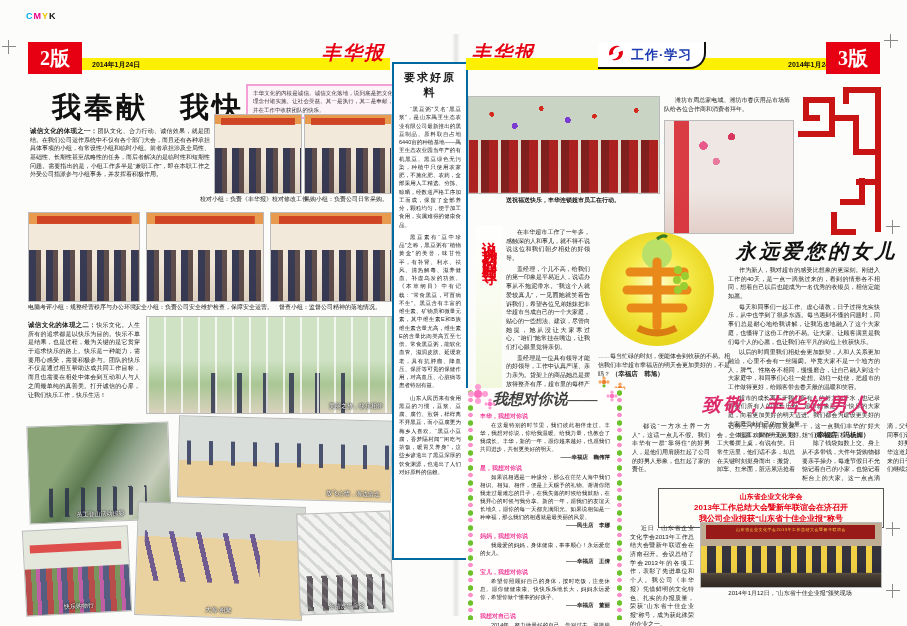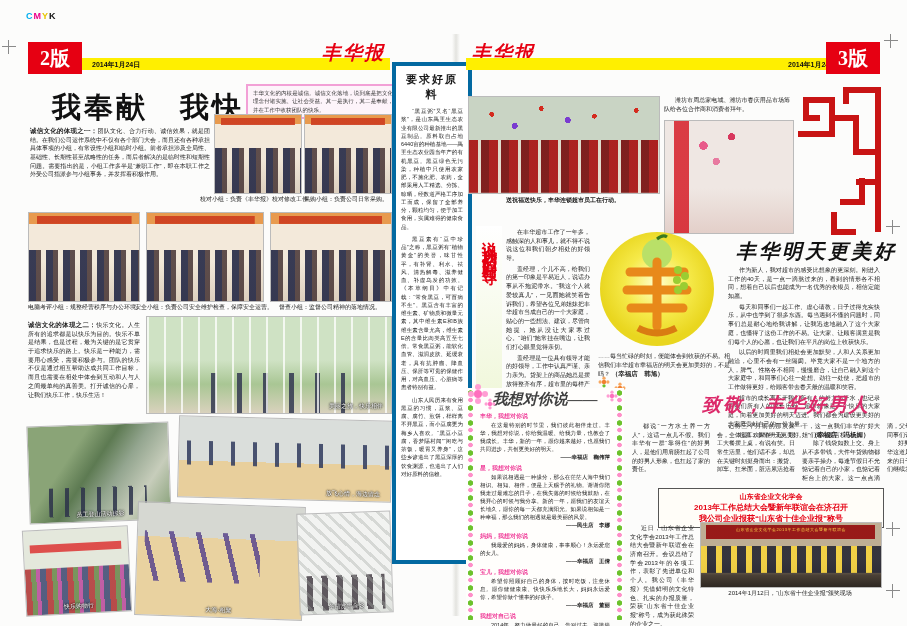--- a/index.html
+++ b/index.html
@@ -74,21 +74,21 @@
   .ph-snow{background:
       repeating-linear-gradient(45deg,rgba(160,165,160,.35) 0 3px,transparent 3px 9px),
       repeating-linear-gradient(90deg,rgba(60,52,60,.8) 0 6px,transparent 6px 15px) 50% 95%/85% 35% no-repeat,
       linear-gradient(180deg,#f2f3f1 0 60%,#dfe2de 100%);}
   .ph-stage{background:
       linear-gradient(rgba(150,18,18,.95),rgba(150,18,18,.95)) 50% 5%/94% 22% no-repeat,
       repeating-linear-gradient(90deg,rgba(244,210,66,.95) 0 6px,rgba(42,42,54,.92) 6px 15px) 0 62%/100% 42% no-repeat,
       linear-gradient(180deg,#bfae94 0 55%,#4a4036 82%,#2e2822 100%);}
   .stagebanner{position:absolute;left:4%;right:4%;top:6%;text-align:center;color:#ffd24a;font-size:4px;letter-spacing:.5px;}
   
-  .ingbox{position:absolute;border:4px solid #0369a1;background:#fff;padding:6px 5px;}
+  .ingbox{position:absolute;border:2px solid #0369a1;background:#fff;padding:6px 5px;}
   .ingtitle{font-size:11px;font-weight:900;text-align:center;letter-spacing:2px;margin-bottom:5px;}
   .ingbox p{font-size:5.5px;line-height:1.5;text-align:justify;margin:0 0 4px 0;text-indent:11px;color:#222;}
   
   .vstrip{position:absolute;background:linear-gradient(180deg,#ffffff,#f0f7da);}
   .vtitle{writing-mode:vertical-rl;text-orientation:upright;color:#e60012;font-weight:900;
           font-size:15px;line-height:1;letter-spacing:4px;font-family:"Liberation Serif","DejaVu Serif",serif;}
   .sig{display:block;text-align:right;font-weight:bold;}
   .scripttitle{position:absolute;font-family:"Liberation Serif","DejaVu Serif",serif;font-style:italic;
                font-weight:900;color:#111;}
   .tributetitle{position:absolute;font-family:"Liberation Serif","DejaVu Serif",serif;font-style:italic;
@@ -174,20 +174,29 @@
 
   <div class="ingbox" style="left:392px;top:62px;width:62px;height:482px;">
     <div class="ingtitle">要求好原料</div>
     <p>“黑豆粥”又名“黑豆浆”，是山东禹王生态农业有限公司最新推出的黑豆制品。原料取自占地6440亩的种植基地——禹王生态农业园当年产的有机黑豆。黑豆绿色无污染，种植中只使用农家肥，不施化肥、农药，全部采用人工精选、分拣、晾晒，经数道严格工序加工而成，保留了全部养分，颗粒均匀，便于加工食用，实属难得的健康食品。</p>
     <p>黑豆素有“豆中珍品”之称，黑豆粥有“植物黄金”的美誉，味甘性平，有补肾、利水、祛风、清热解毒、滋养健血、补虚乌发的功效。《本草纲目》中有记载：“常食黑豆，可百病不生”。黑豆含有丰富的维生素、矿物质和微量元素，其中维生素E和B族维生素含量尤高，维生素E的含量比肉类高五至七倍。常食黑豆粥，能软化血管、滋润皮肤、延缓衰老，具有抗肿瘤、降血压、保肝等可贵的保健作用，对高血压、心脏病等患者特别有益。</p>
     <p>山东人民历来有食用黑豆的习惯，豆浆、豆腐、腐竹、煎饼，样样离不开黑豆，而小豆腐更为梅乡人喜欢。“黑豆小豆腐，香梦隔村闻”“闲吃与茶饭，暖胃又养身”，这些乡谚道出了黑豆深厚的饮食渊源，也道出了人们对好原料的信赖。</p>
   </div>
 
   <div class="masthead" style="left:472px;top:40px;">丰华报</div>
   <div class="ybar" style="left:466px;top:58px;width:386px;"></div>
+  <div class="htab" style="left:598px;top:42px;">
+    <span>
+      <svg width="20" height="20" viewBox="0 0 24 24">
+          <path d="M4 15 C2 7 10 1 17 4 C11 5 7 9 9 13 Z" fill="#e60012"></path>
+          <path d="M20 9 C22 17 14 23 7 20 C13 19 17 15 15 11 Z" fill="#e60012"></path>
+        </svg>
+    </span>
+    <span class="hsection">工作·学习</span>
+  </div>
   <div class="hdate" style="left:788px;top:60px;">2014年1月24日</div>
   <div class="pgnum" style="left:826px;top:42px;width:54px;height:32px;">
       <span>3版</span>
     </div>
 
   <div class="photo ph-festive" style="left:468px;top:96px;width:190px;height:96px;"></div>
   <div class="pcap" style="left:468px;top:196px;width:190px;font-weight:bold;">送祝福送快乐，丰华连锁超市员工在行动。</div>
 
   <div class="story" style="left:664px;top:96px;width:126px;text-indent:11px;">潍坊市周总家电城、潍坊市春庆用品市场筹队给各位合作商和消费者拜年。</div>
   <div class="photo ph-market" style="left:664px;top:120px;width:128px;height:112px;"></div>
@@ -236,21 +245,21 @@
       <g fill="#9acd32">
         <circle cx="80" cy="40" r="4"></circle>
           <circle cx="87" cy="46" r="4"></circle>
           <circle cx="79" cy="50" r="4"></circle>
         <circle cx="86" cy="56" r="4"></circle>
           <circle cx="80" cy="60" r="4"></circle>
       </g>
       <path d="M40 98 Q59 108 78 98" stroke="#d97c12" stroke-width="7" fill="none"></path>
     </svg>
   </div>
-  <div class="scripttitle" style="left:736px;top:238px;font-size:20px;letter-spacing:3px;">丰华明天更美好</div>
+  <div class="scripttitle" style="left:736px;top:238px;font-size:20px;letter-spacing:3px;">永远爱您的女儿</div>
   <div class="story" style="left:728px;top:266px;width:152px;">
     <p style="margin:0 0 2px 0;text-indent:11px;">作为新人，我对超市的感受比想象的更深刻。刚进入工作的40天，是一点一滴熬过来的，看到的情形各不相同，想着自己以后也能成为一名优秀的收银员，相信定能如愿。</p>
     <p style="margin:0 0 2px 0;text-indent:11px;">每天和同事们一起工作、虚心请教，日子过得充实快乐，从中也学到了很多东西。每当遇到不懂的问题时，同事们总是耐心地给我讲解，让我迅速地融入了这个大家庭，也懂得了这份工作的不易。让大家、让顾客满意是我们每个人的心愿，也让我们在平凡的岗位上收获快乐。</p>
     <p style="margin:0 0 2px 0;text-indent:11px;">以后的时间里我们相处会更加默契，人和人关系更加融洽，心里不会有一丝隔阂。毕竟大家不是一个地方的人，脾气、性格各不相同，慢慢磨合，让自己融入到这个大家庭中，和同事们心往一处想、劲往一处使，把超市的工作做得更好，给顾客带去春天般的温暖和笑容。</p>
     <p style="margin:0 0 2px 0;text-indent:11px;">超市的成长离不开我们所有人的努力与汗水，也记录着我们所有人的成长历程。超市就像是一个快乐的大家庭，向着更加美好的明天迈进。我们都会为建设更美好的大家庭贡献自己的一份力量。</p>
     <p style="margin:0;text-indent:11px;"><span>祝愿，丰华明天更美好。</span>　<b>（幸福店　冯杨媚）</b></p>
   </div>
   <div class="story" style="left:598px;top:352px;width:132px;">
     <span>……每当忙碌的时刻，便能体会到收获的不易。相信我们丰华超市幸福店的明天会更加美好的，不是吗？</span>
     <b>（幸福店　韩旭）</b>

